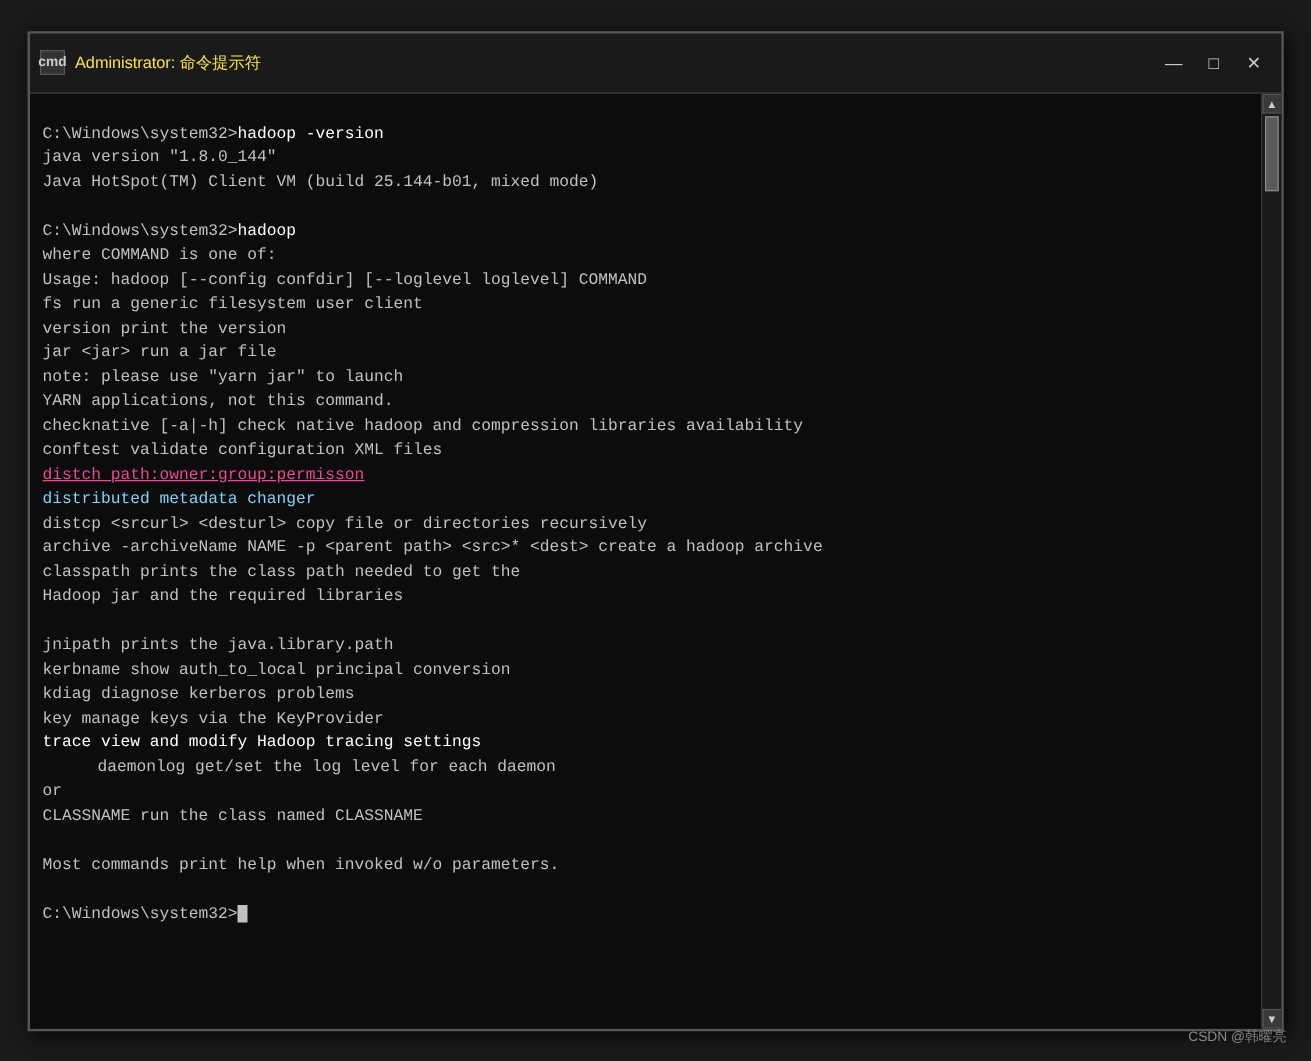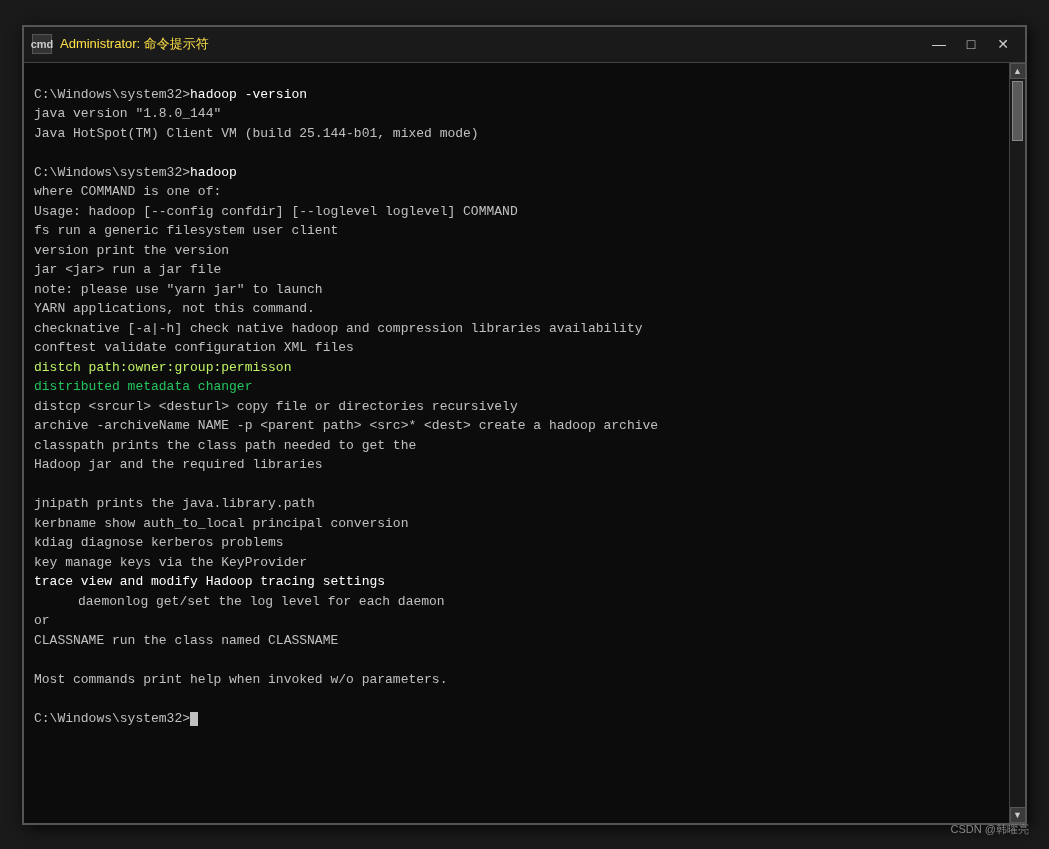--- a/index.html
+++ b/index.html
@@ -15,21 +15,21 @@
     .window {
       width: 1005px;
       height: 800px;
       border: 2px solid #555;
       display: flex;
       flex-direction: column;
       box-shadow: 3px 3px 15px rgba(0,0,0,0.8);
     }
     .title-bar {
       background: #1a1a1a;
-      height: 36px;
+      height: 48px;
       display: flex;
       align-items: center;
       padding: 0 8px;
       border-bottom: 1px solid #444;
       flex-shrink: 0;
     }
     .title-bar-icon {
       width: 20px;
       height: 20px;
       background: #333;
@@ -156,22 +156,22 @@
         <div><span style="color:#c0c0c0">C:\Windows\system32&gt;</span><span style="color:#ffffff">hadoop</span></div>
         <div style="color: rgb(192, 192, 192);">where COMMAND is one of:</div>
         <div style="color: rgb(192, 192, 192);">Usage: hadoop [--config confdir] [--loglevel loglevel] COMMAND</div>
         <div style="color: rgb(192, 192, 192);">  fs                   run a generic filesystem user client</div>
         <div style="color: rgb(192, 192, 192);">  version              print the version</div>
         <div style="color: rgb(192, 192, 192);">  jar &lt;jar&gt;            run a jar file</div>
         <div style="color: rgb(192, 192, 192);">                       note: please use "yarn jar" to launch</div>
         <div style="color: rgb(192, 192, 192);">                             YARN applications, not this command.</div>
         <div style="color: rgb(192, 192, 192);">  checknative [-a|-h]  check native hadoop and compression libraries availability</div>
         <div style="color: rgb(192, 192, 192);">  conftest             validate configuration XML files</div>
-        <div style="color: #bef264;">  distch path:owner:group:permisson</div>
-        <div style="color: #22c55e;">                       distributed metadata changer</div>
+        <div style="color: #ec4899; text-decoration: underline;">  distch path:owner:group:permisson</div>
+        <div style="color: #7dd3fc;">                       distributed metadata changer</div>
         <div style="color: rgb(192, 192, 192);">  distcp &lt;srcurl&gt; &lt;desturl&gt; copy file or directories recursively</div>
         <div style="color: rgb(192, 192, 192);">  archive -archiveName NAME -p &lt;parent path&gt; &lt;src&gt;* &lt;dest&gt; create a hadoop archive</div>
         <div style="color: rgb(192, 192, 192);">  classpath            prints the class path needed to get the</div>
         <div style="color: rgb(192, 192, 192);">                       Hadoop jar and the required libraries</div>
         <div>&nbsp;</div>
         <div style="color: rgb(192, 192, 192);">  jnipath              prints the java.library.path</div>
         <div style="color: rgb(192, 192, 192);">  kerbname             show auth_to_local principal conversion</div>
         <div style="color: rgb(192, 192, 192);">  kdiag                diagnose kerberos problems</div>
         <div style="color: rgb(192, 192, 192); font-family: Liberation Mono, monospace;">  key                  manage keys via the KeyProvider</div>
         <div style="color: #ffffff; font-family: Liberation Mono, monospace;">  trace                view and modify Hadoop tracing settings</div>

